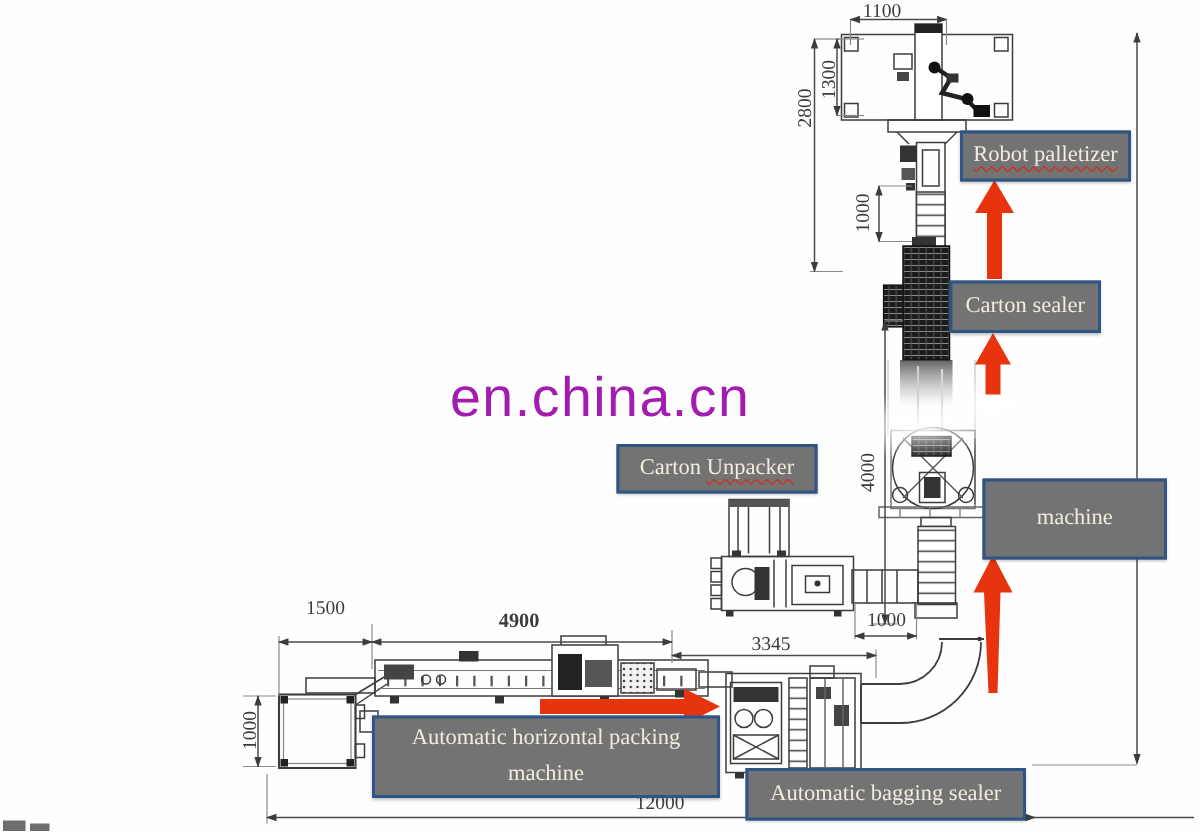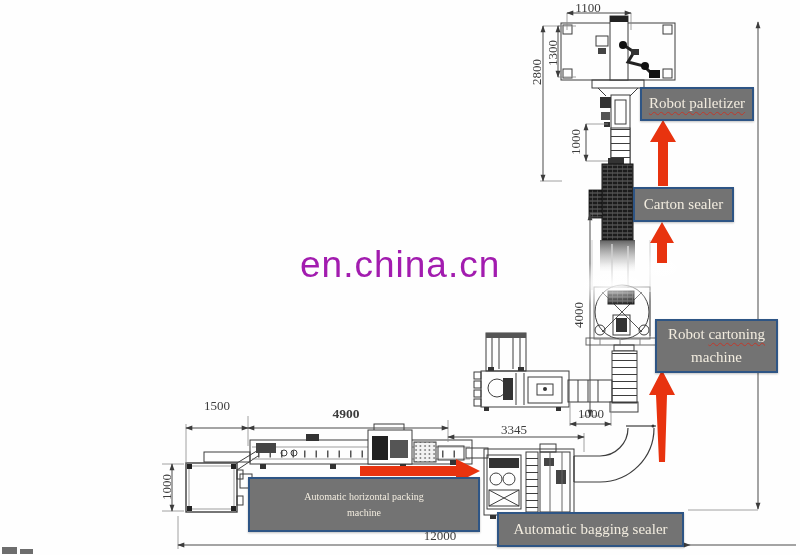--- a/index.html
+++ b/index.html
@@ -282,27 +282,30 @@
 <span class="dim" style="left:440px;top:535px">12000</span>
 
 <div class="plabel" style="left:640px;top:87px;width:114px;height:34px">
   <span class="sq">Robot palletizer</span>
 </div>
 
 <div class="plabel" style="left:633px;top:187px;width:101px;height:35px">
   <span>Carton sealer</span>
 </div>
 
+<div class="plabel" style="left:411px;top:296px;width:134px;height:33px;flex-direction:row">
+  <span style="white-space:pre">Carton </span>
+      <span class="sq">Unpacker</span>
+</div>
 
 <div class="plabel" style="left:655px;top:319px;width:123px;height:54px">
-  <span><span style="white-space:pre">Robot </span><span class="sq">cartoning</span></span>
   <span>machine</span>
 </div>
 
-<div class="plabel" style="left:248px;top:477px;width:232px;height:55px;font-size:10px">
+<div class="plabel" style="left:248px;top:477px;width:232px;height:55px;font-size:15px">
   <span>Automatic horizontal packing</span>
   <span>machine</span>
 </div>
 
 <div class="plabel" style="left:497px;top:512px;width:187px;height:35px">
   <span>Automatic bagging sealer</span>
 </div>
 
 </div>
 

